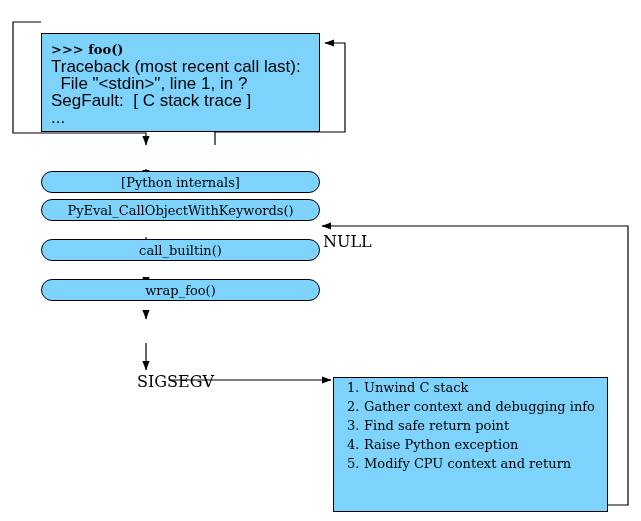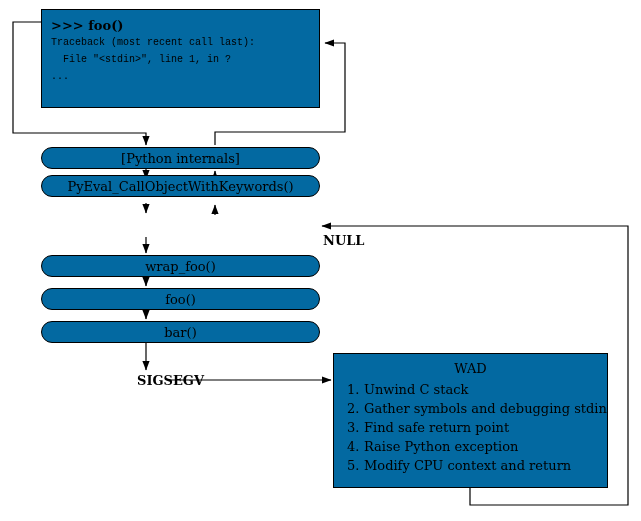--- a/index.html
+++ b/index.html
@@ -22,33 +22,34 @@
     left: 0;
     top: 0;
     width: 641px;
     height: 521px;
     pointer-events: none;
   }
   .box {
     position: absolute;
     box-sizing: border-box;
     border: 1px solid #000000;
-    background: #0369a1;
+    background: #7dd3fc;
+    margin-top: 24px;
   }
   
   #terminal {
     left: 41px;
     top: 9px;
     width: 279px;
     height: 99px;
     padding: 7px 0 0 9px;
   }
   .term-line {
-    font-family: Liberation Mono, monospace;
-    font-size: 10px;
+    font-family: Liberation Sans, sans-serif;
+    font-size: 17px;
     line-height: 17px;
     white-space: pre;
     color: #000000;
   }
   .term-line.prompt {
     font-family: "DejaVu Serif", "Liberation Serif", serif;
     font-weight: bold;
     font-size: 13px;
   }
   
@@ -93,24 +94,23 @@
     line-height: 19px;
     white-space: nowrap;
   }
   #wad-list li .num {
     display: inline-block;
     width: 17px;
   }
   
   .label {
     position: absolute;
-    font-size: 13px;
+    font-size: 16px;
     line-height: 1;
     white-space: nowrap;
-    font-weight: bold;
   }
   #label-sigsegv { left: 104px; top: 374px; margin-left: 33px; }
   #label-null    { left: 323px; top: 234px; }
 </style>
 </head>
 <body>
 
 <div id="canvas">
 
   <svg id="wires" viewBox="0 0 641 521" width="641" height="521">
@@ -139,50 +139,47 @@
       <path d="M169,380 L331,380" marker-end="url(#ah)"></path>
 
       <path d="M470,488 L470,505 L628,505 L628,226 L322,226" marker-end="url(#ah)"></path>
     </g>
   </svg>
 
   <div class="box" id="terminal">
     <div class="term-line prompt">&gt;&gt;&gt; foo()</div>
     <div class="term-line">Traceback (most recent call last):</div>
     <div class="term-line">  File "&lt;stdin&gt;", line 1, in ?</div>
+    <div class="term-line">SegFault:  [ C stack trace ]</div>
     <div class="term-line">...</div>
   </div>
 
   <div class="box frame" id="frame-0">
     <span>[Python internals]</span>
   </div>
   <div class="box frame" id="frame-1">
     <span>PyEval_CallObjectWithKeywords()</span>
   </div>
+  <div class="box frame" id="frame-2">
+    <span>call_builtin()</span>
+  </div>
   <div class="box frame" id="frame-3">
     <span>wrap_foo()</span>
-  </div>
-  <div class="box frame" id="frame-4">
-    <span>foo()</span>
-  </div>
-  <div class="box frame" id="frame-5">
-    <span>bar()</span>
   </div>
 
   <div class="label" id="label-sigsegv">SIGSEGV</div>
   <div class="label" id="label-null">NULL</div>
 
   <div class="box" id="wad">
-    <div id="wad-title">WAD</div>
     <ul id="wad-list">
       <li>
         <span class="num">1.</span><span>Unwind C stack</span>
       </li>
       <li>
-        <span class="num">2.</span><span>Gather symbols and debugging stdin</span>
+        <span class="num">2.</span><span>Gather context and debugging info</span>
       </li>
       <li>
         <span class="num">3.</span><span>Find safe return point</span>
       </li>
       <li>
         <span class="num">4.</span><span>Raise Python exception</span>
       </li>
       <li>
         <span class="num">5.</span><span>Modify CPU context and return</span>
       </li>

